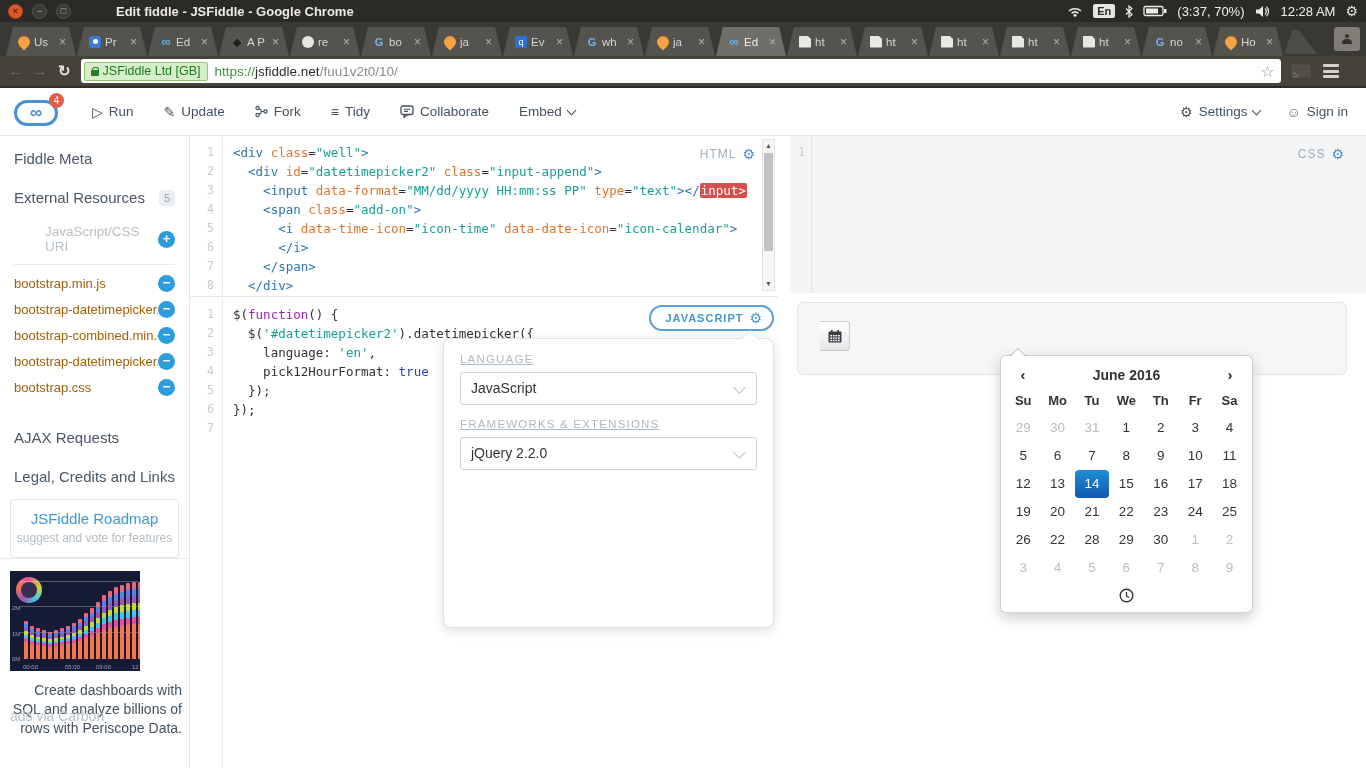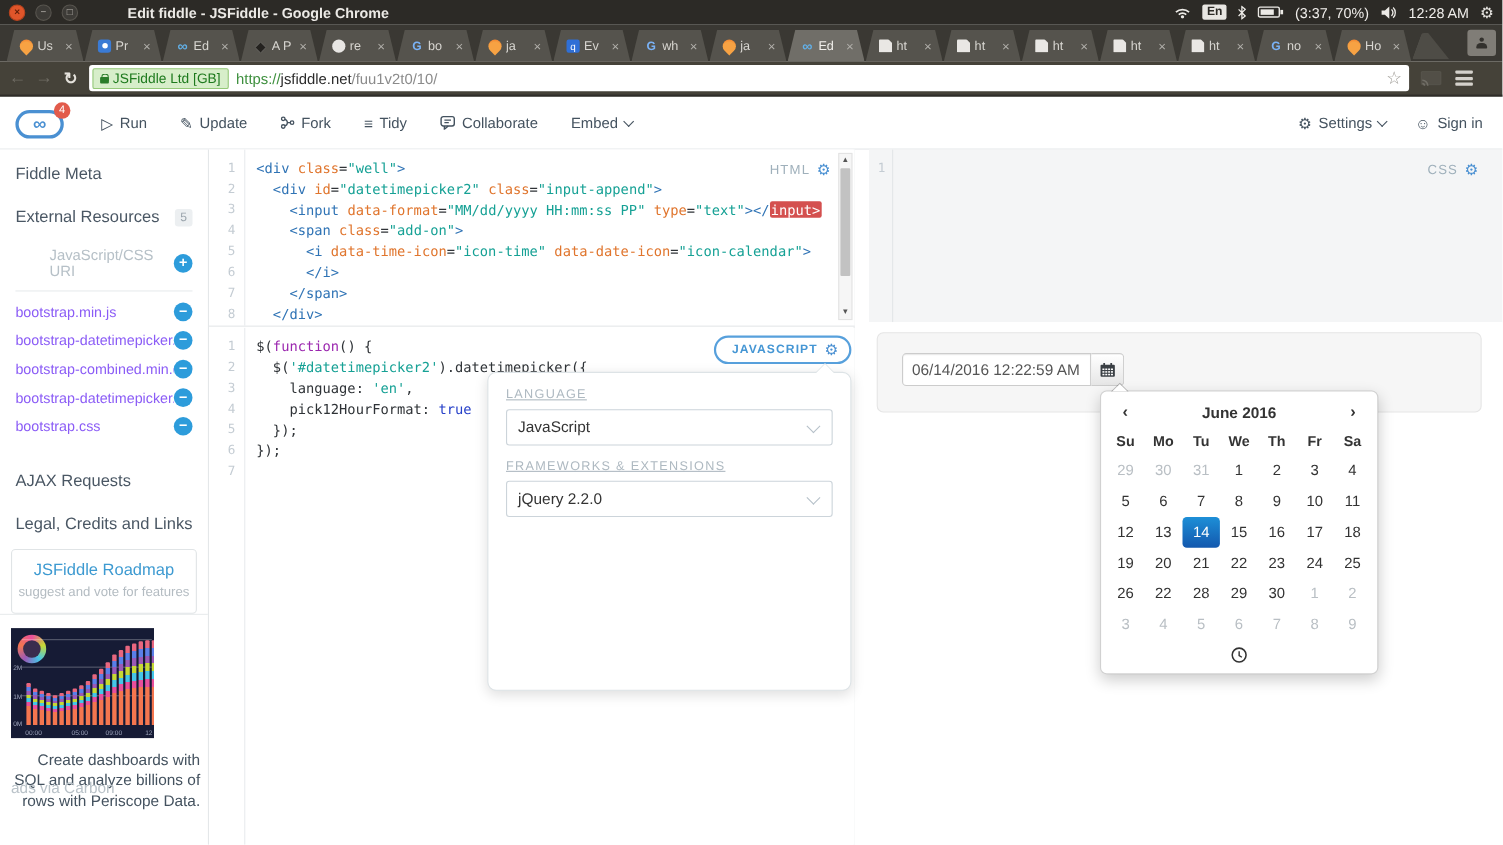--- a/index.html
+++ b/index.html
@@ -75,21 +75,21 @@
 
   
   #sidebar { position:absolute; left:0; top:136px; width:190px; height:632px; background:#fff; border-right:1px solid #e4e7e9; }
   .sb-h { font-size:15px; color:#4a5764; margin:0 14px; }
   .sb-row { display:flex; align-items:center; justify-content:space-between; margin:0 14px; }
   .sb-badge { background:#eceff1; color:#9aa4ac; font-size:11px; padding:2px 5px; border-radius:3px; }
   .sb-placeholder { color:#b6c0c7; font-size:13.5px;margin-left:31px; }
   .circle-btn { width:17px; height:17px; border-radius:50%; background:#2d9cdb; color:#fff; font-size:13px; line-height:16px; text-align:center; font-weight:bold; flex:0 0 17px; }
   .sb-hr { border:none; border-top:1px solid #e8ebed; margin:10px 14px; }
   .res-row { display:flex; align-items:center; justify-content:space-between; margin:0 14px 9px 14px; }
-  .res-link { color:#8b5cf6; font-size:13px; white-space:nowrap; overflow:hidden; max-width:152px; }
+  .res-link { color:#a16207; font-size:13px; white-space:nowrap; overflow:hidden; max-width:152px; }
   .roadmap-box { margin:14px 10px 0 10px; border:1px solid #e0e4e6; border-radius:4px; text-align:center; padding:10px 4px 12px 4px; }
   .roadmap-title { color:#3d9ad1; font-size:15px; }
   .roadmap-sub { color:#b4bcc2; font-size:12px; margin-top:4px; }
   .sb-div { border:none; border-top:1px solid #e8ebed; margin:0; position:absolute; left:0; right:0; top:422px; }
   .ad-img { position:absolute; left:10px; top:435px; width:130px; height:100px; background:#161b35; overflow:hidden; }
   .ad-grid { position:absolute; left:10px; right:2px; height:1px; background:rgba(255,255,255,.28); }
   .ad-ylab { position:absolute; left:2px; font-size:6px; color:#9aa0b8; }
   .ad-xlab { position:absolute; bottom:1px; font-size:6px; color:#9aa0b8; }
   .ad-bars { position:absolute; left:14px; bottom:12px; display:flex; align-items:flex-end; gap:2px; }
   .ad-bar { width:4px; border-radius:1px 1px 0 0; }
@@ -528,21 +528,20 @@
       </div>
     <div class="panel-label">
       <span>CSS</span>
       <span class="gear">⚙</span>
     </div>
   </div>
 
   <div id="result-panel">
     <div class="well"></div>
     <div class="input-group">
-      <input class="dt-input" value="06/14/2016 12:22:59 AM" style="">
       <span class="dt-addon">
         <svg width="14" height="13">
             <rect x="0.5" y="1.5" width="13" height="11" rx="1" fill="#3a3f44"></rect>
             <rect x="3" y="0" width="1.6" height="3" fill="#3a3f44"></rect>
             <rect x="9.4" y="0" width="1.6" height="3" fill="#3a3f44"></rect>
             <g fill="#fff">
               <rect x="2.2" y="5" width="1.8" height="1.4"></rect>
               <rect x="4.8" y="5" width="1.8" height="1.4"></rect>
               <rect x="7.4" y="5" width="1.8" height="1.4"></rect>
               <rect x="10" y="5" width="1.8" height="1.4"></rect>

